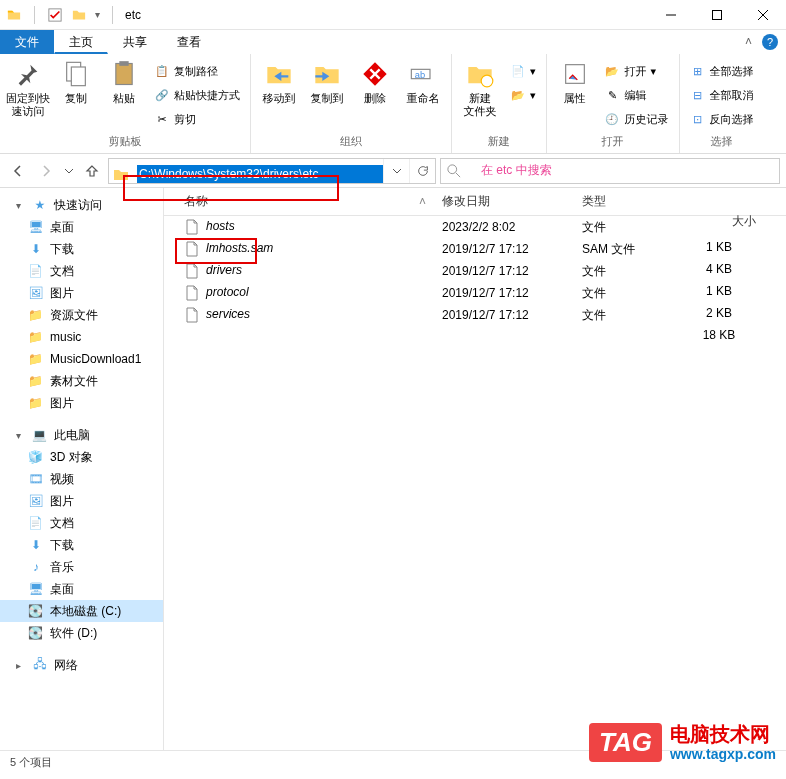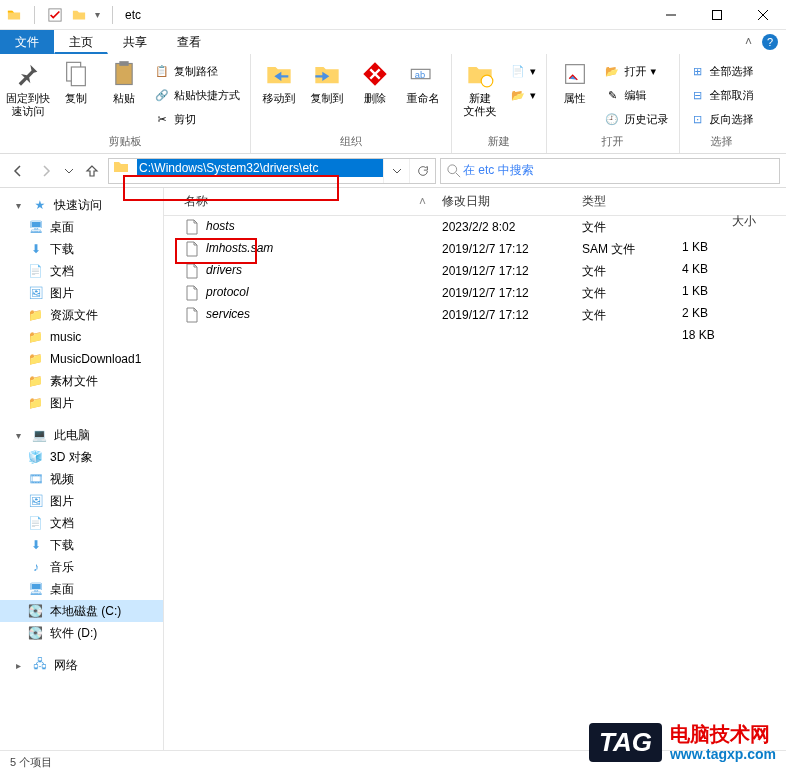--- a/index.html
+++ b/index.html
@@ -25,52 +25,52 @@
 .rgroup .rlabel { text-align: center; font-size: 11px; color: #666; padding-bottom: 2px; }
 .rbig { width: 44px; display: flex; flex-direction: column; align-items: center; padding-top: 2px; }
 .rbig .rico { width: 32px; height: 32px; display: flex; align-items: center; justify-content: center; }
 .rbig .rtxt { font-size: 11px; text-align: center; line-height: 1.2; margin-top: 2px; }
 .rcol { display: flex; flex-direction: column; gap: 2px; padding-top: 4px; }
 .rsmall { display: flex; align-items: center; gap: 4px; font-size: 11px; height: 22px; padding: 0 4px; }
 .rsmall .sico { width: 16px; height: 16px; display: flex; align-items: center; justify-content: center; }
 
 .navbar { height: 34px; display: flex; align-items: center; border-bottom: 1px solid #ddd; padding: 4px 6px; gap: 4px; }
 .navbtn { width: 24px; height: 24px; display: flex; align-items: center; justify-content: center; }
-.addrbar { flex: 1; height: 26px; border: 1px solid #ccc; display: flex; align-items: flex-start; }
+.addrbar { flex: 1; height: 26px; border: 1px solid #ccc; display: flex; align-items: flex-end; }
 .addrbar .folder-ico { width: 20px; margin: 0 4px; }
 .addrbar input { flex: 1; border: none; outline: none; background: #0078d7; color: #fff; height: 18px; padding: 0 2px; font-size: 12px; }
 .addrbar .drop, .addrbar .refresh { width: 26px; height: 24px; display: flex; align-items: center; justify-content: center; border-left: 1px solid #eee; }
 .address-highlight { position: absolute; border: 2px solid #e30000; pointer-events: none; }
-.searchbar { width: 340px; height: 26px; border: 1px solid #ccc; display: flex; align-items: center; padding: 0 6px; gap: 2px; color: #3b82f6; }
+.searchbar { width: 340px; height: 26px; border: 1px solid #ccc; display: flex; align-items: center; padding: 0 6px; gap: 20px; color: #ec4899; }
 
 .main { display: flex; height: 562px; }
 .sidebar { width: 164px; border-right: 1px solid #e5e5e5; overflow-y: auto; padding-top: 6px; }
 .side-item { display: flex; align-items: center; height: 22px; padding-left: 16px; gap: 6px; font-size: 12px; }
 .side-item.lv2 { padding-left: 28px; }
 .side-item.sel { background: #cce8ff; }
 .side-item .arrow { width: 10px; color: #666; font-size: 10px; }
 .side-item .sico { width: 16px; height: 16px; display: flex; align-items: center; justify-content: center; }
 .side-spacer { height: 10px; }
 
 .content { flex: 1; }
 .chead { height: 28px; border-bottom: 1px solid #e5e5e5; display: flex; align-items: center; font-size: 12px; color: #333; }
 .chead .col { padding: 0 8px; display: flex; align-items: center; gap: 20px; }
 .col-name { width: 270px; padding-left: 20px !important; }
 .col-date { width: 140px; }
 .col-type { width: 100px; }
-.col-size { width: 90px; text-align: left; justify-content: flex-end; margin-top: 40px; }
+.col-size { width: 90px; text-align: center; justify-content: flex-end; margin-top: 40px; }
 .filerow { height: 22px; display: flex; align-items: center; font-size: 12px; }
 .filerow .col { padding: 0 8px; }
 .filerow .col-name { display: flex; gap: 6px; padding-left: 20px; font-style: italic; }
 .file-highlight { position: absolute; border: 2px solid #e30000; pointer-events: none; }
 
 .statusbar { height: 24px; border-top: 1px solid #e5e5e5; display: flex; align-items: center; padding: 4px 10px; font-size: 11px; color: #444; }
 
 .tag-overlay { position: absolute; right: 10px; bottom: 16px; display: flex; align-items: center; gap: 8px; }
-.tag-box { background: #0f172a; color: #fff; font-weight: bold; font-size: 26px; padding: 4px 10px; border-radius: 4px; font-style: italic; }
+.tag-box { background: #ef4444; color: #fff; font-weight: bold; font-size: 26px; padding: 4px 10px; border-radius: 4px; font-style: italic; }
 .tag-text { display: flex; flex-direction: column; font-weight: bold; line-height: 1.2; }
 .tag-text .t1 { color: #e30000; font-size: 20px; }
 .tag-text .t2 { color: #0a7dc9; font-size: 14px; }
 
 svg { display: block; }
 </style>
 </head>
 <body>
 
 <div class="titlebar">

